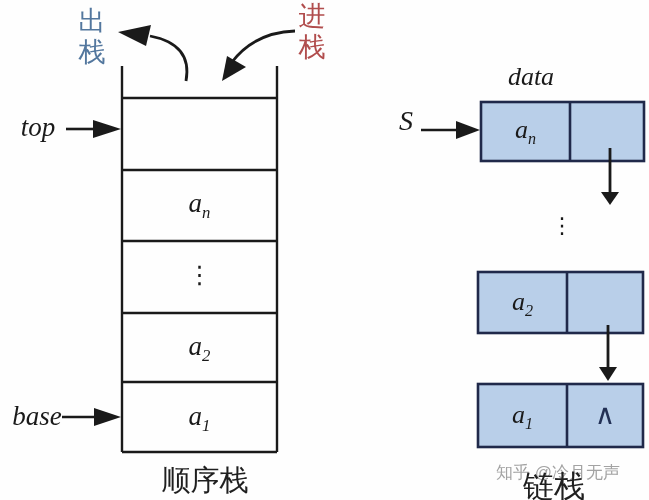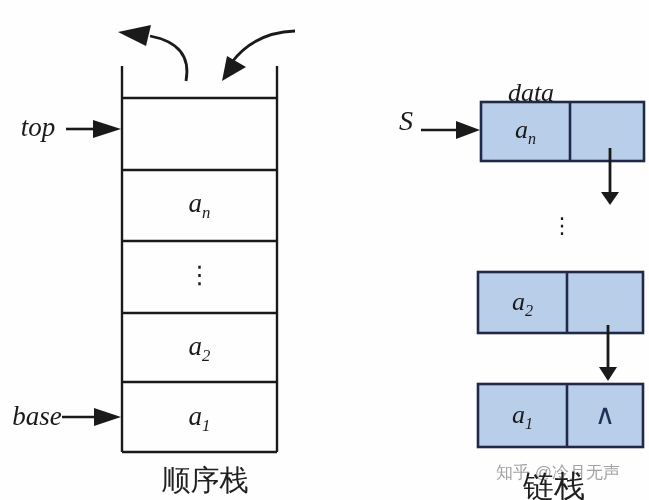--- a/index.html
+++ b/index.html
@@ -20,21 +20,21 @@
     font-family:"Liberation Serif","DejaVu Serif",serif;
   }
   .blue{color:#53779e;}
   .red{color:#b14d4d;}
   .math{font-style:italic;font-size:27px;}
   .math sub{font-style:italic;font-size:0.62em;}
   .center{text-align:center;}
   .cellw{left:122px;width:155px;}
   .dots{font-style:normal;font-size:24px;letter-spacing:0;}
   .caption{font-size:29px;color:#1f1f1f;}
-  .hdr{font-style:italic;font-size:26px;margin-top:16px;}
+  .hdr{font-style:italic;font-size:26px;}
   .wedge{font-style:normal;font-size:28px;color:#223055;}
   .watermark{
     font-family:"Liberation Sans","DejaVu Sans",sans-serif;
     font-size:17px;color:#a3a3a3;text-align:center;
   }
   svg{position:absolute;left:0;top:0;}
 </style>
 </head>
 <body>
 
@@ -88,21 +88,23 @@
       <line x1="608" y1="325" x2="608" y2="369" stroke="#1a1a1a" stroke-width="2.8"></line>
       <polygon points="599,367 617,367 608,381" fill="#1a1a1a"></polygon>
     </g>
 
     <g>
       <rect x="478" y="384" width="165" height="63" stroke-width="2.6" fill="#b9cfe9" stroke="#20294a"></rect>
       <line x1="567" y1="384" x2="567" y2="447" stroke-width="2.6" stroke="#20294a"></line>
     </g>
   </svg>
 
+  <div class="lbl cjk-vert blue" style="left:76px;top:6px;">出栈</div>
 
+  <div class="lbl cjk-vert red" style="left:296px;top:1px;">进栈</div>
 
   <div class="lbl math center" style="left:12px;top:112px;width:52px;">top</div>
 
   <div class="lbl math center" style="left:6px;top:401px;width:62px;">base</div>
 
   <div class="lbl cellw" style="top:104px;height:62px;"></div>
 
   <div class="lbl math center cellw" style="top:188px;">
     <span>a</span><sub>n</sub>
   </div>

